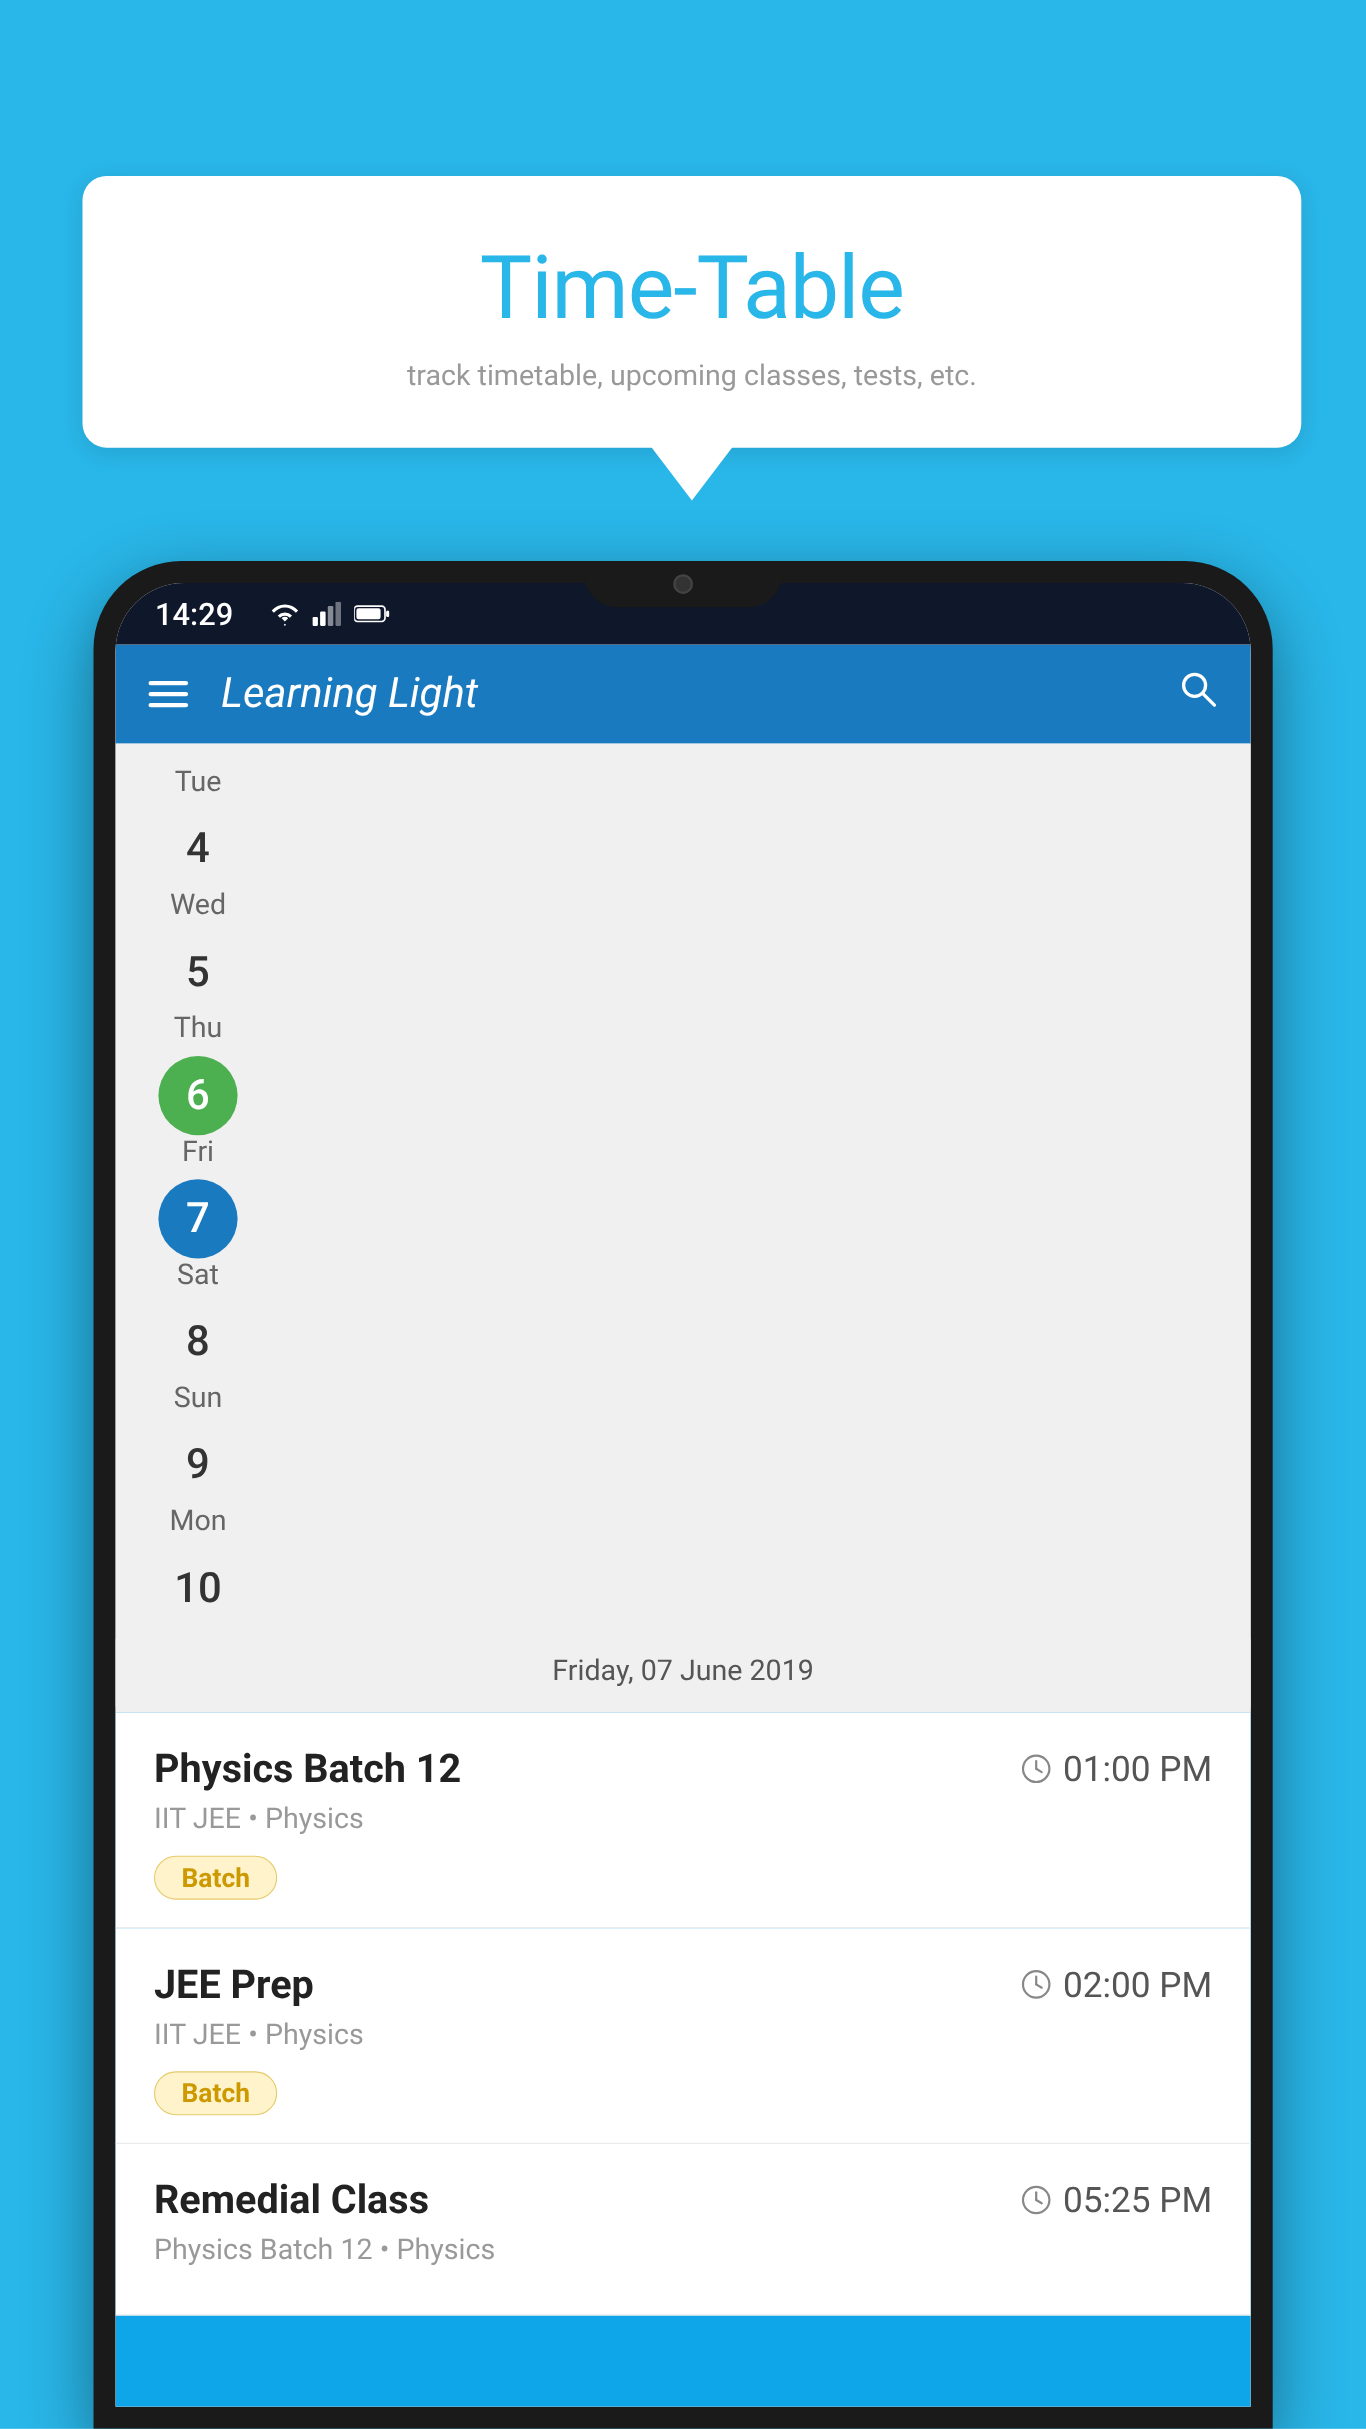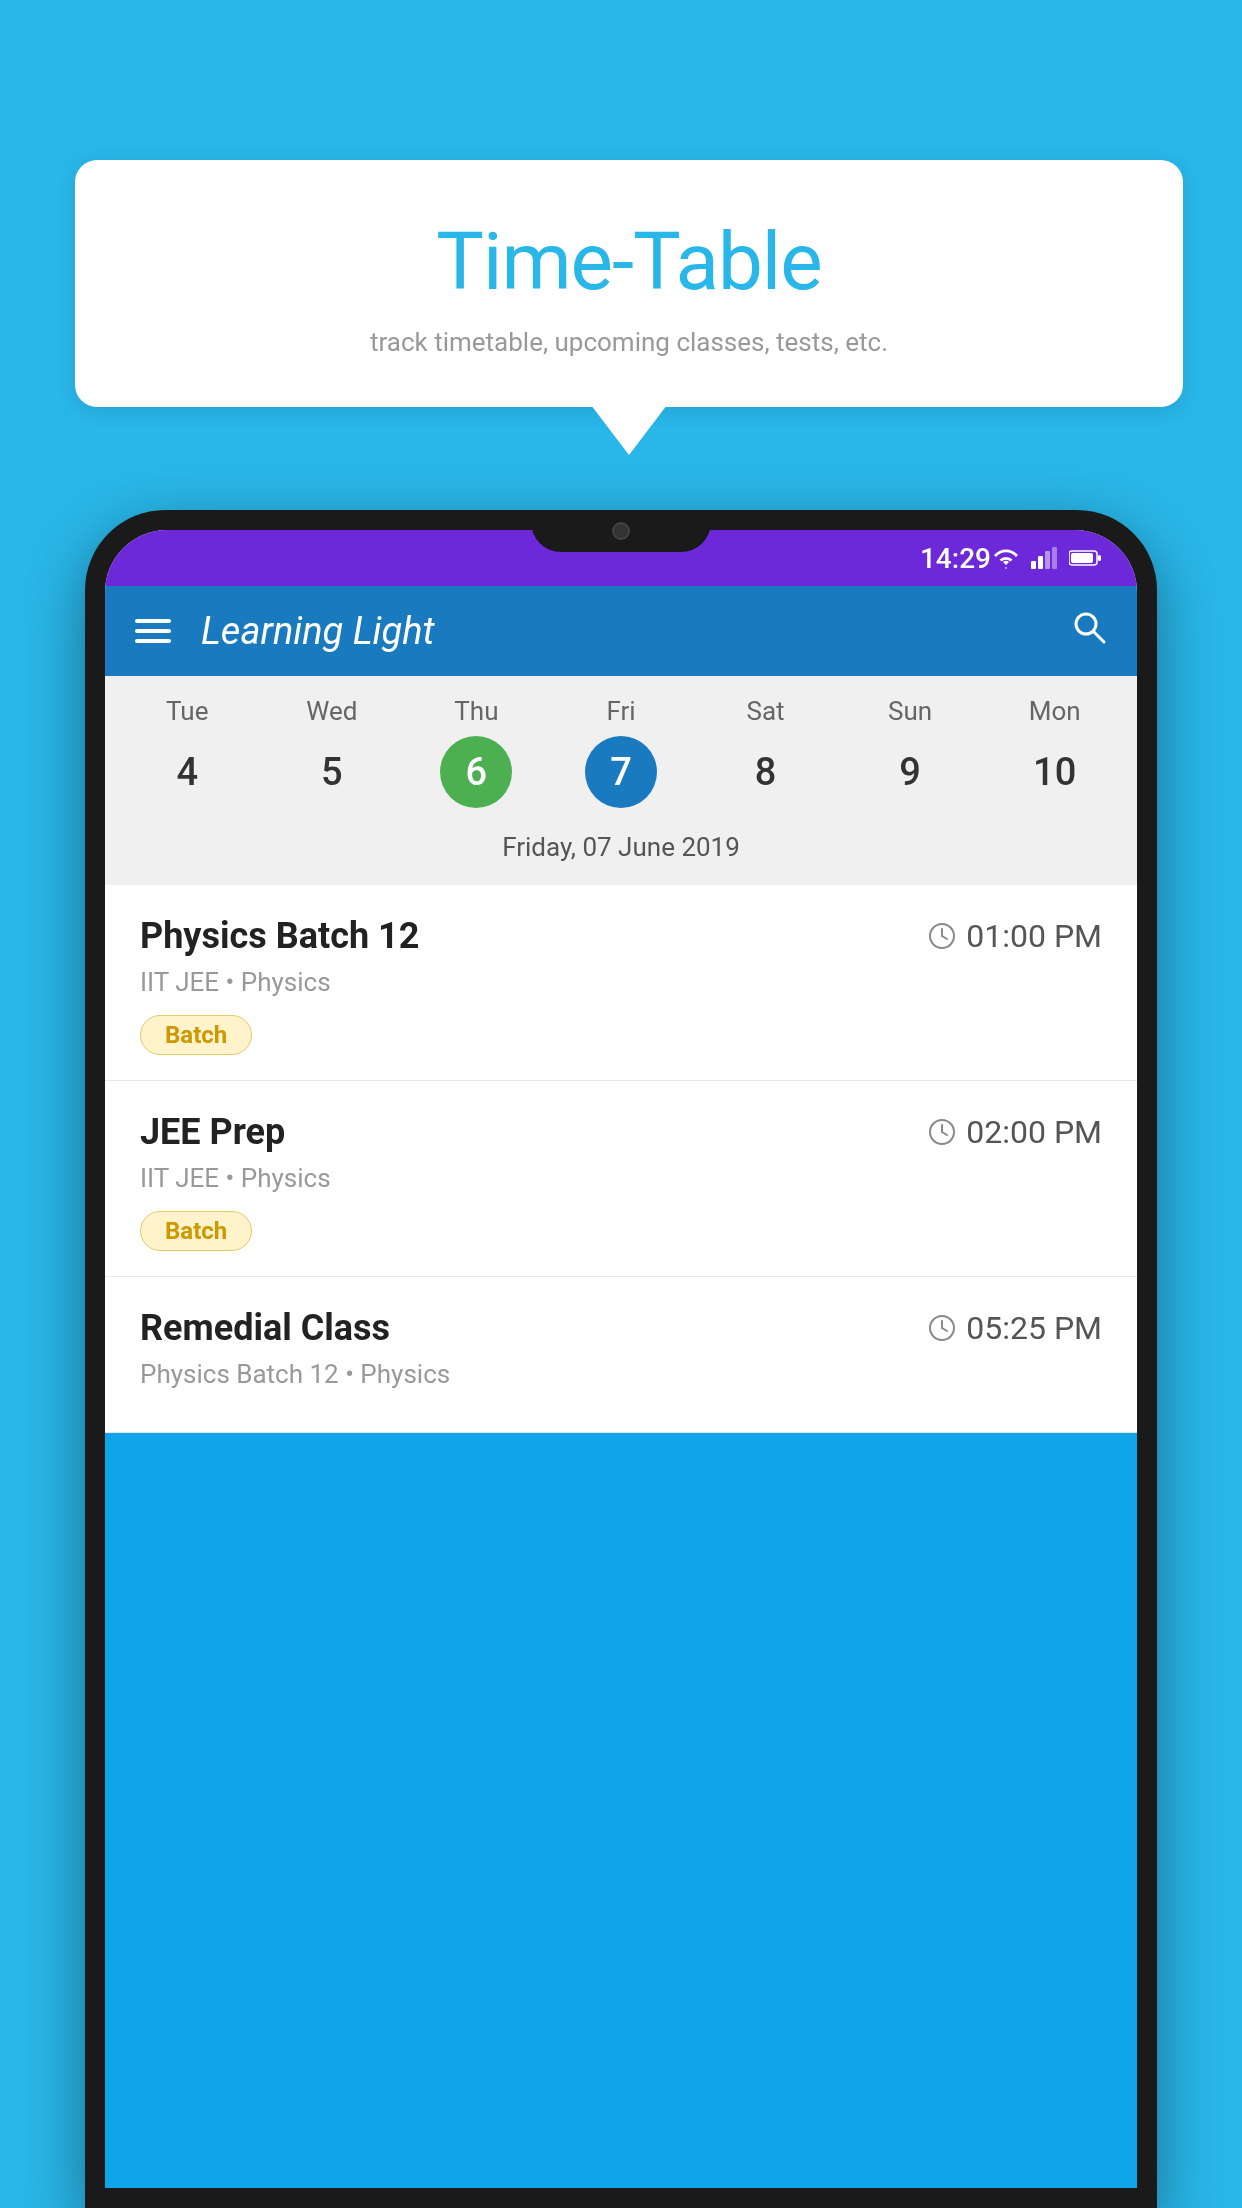--- a/index.html
+++ b/index.html
@@ -98,29 +98,30 @@
     .camera-dot {
       width: 18px;
       height: 18px;
       background: #333;
       border-radius: 50%;
       border: 2px solid #444;
     }
 
     
     .status-bar {
-      background: #6d28d9;
+      background: #0f172a;
       height: 56px;
       display: flex;
       align-items: center;
-      justify-content: flex-end;
+      justify-content: flex-start;
       padding: 0 36px;
       border-radius: 62px 62px 0 0;
       position: relative;
       z-index: 5;
+      gap: 32px;
     }
 
     .status-time {
       color: white;
       font-size: 28px;
       font-weight: 500;
     }
 
     .status-icons {
       display: flex;
@@ -177,20 +178,21 @@
     .calendar-strip {
       background: #f0f0f0;
       padding: 20px 0 5px;
     }
 
     .days-row {
       display: flex;
       justify-content: space-around;
       padding: 0 10px;
       margin-bottom: 10px;
+      flex-direction: column;
     }
 
     .day-col {
       display: flex;
       flex-direction: column;
       align-items: center;
       width: 130px;
     }
 
     .day-label {

